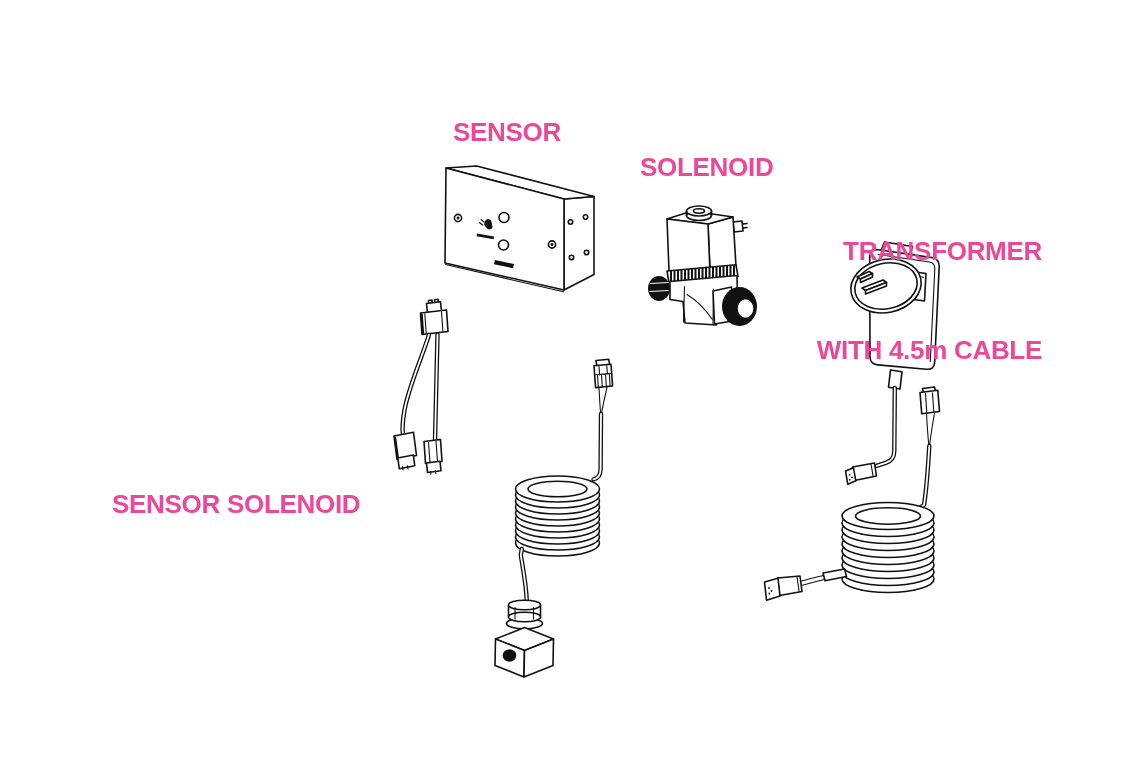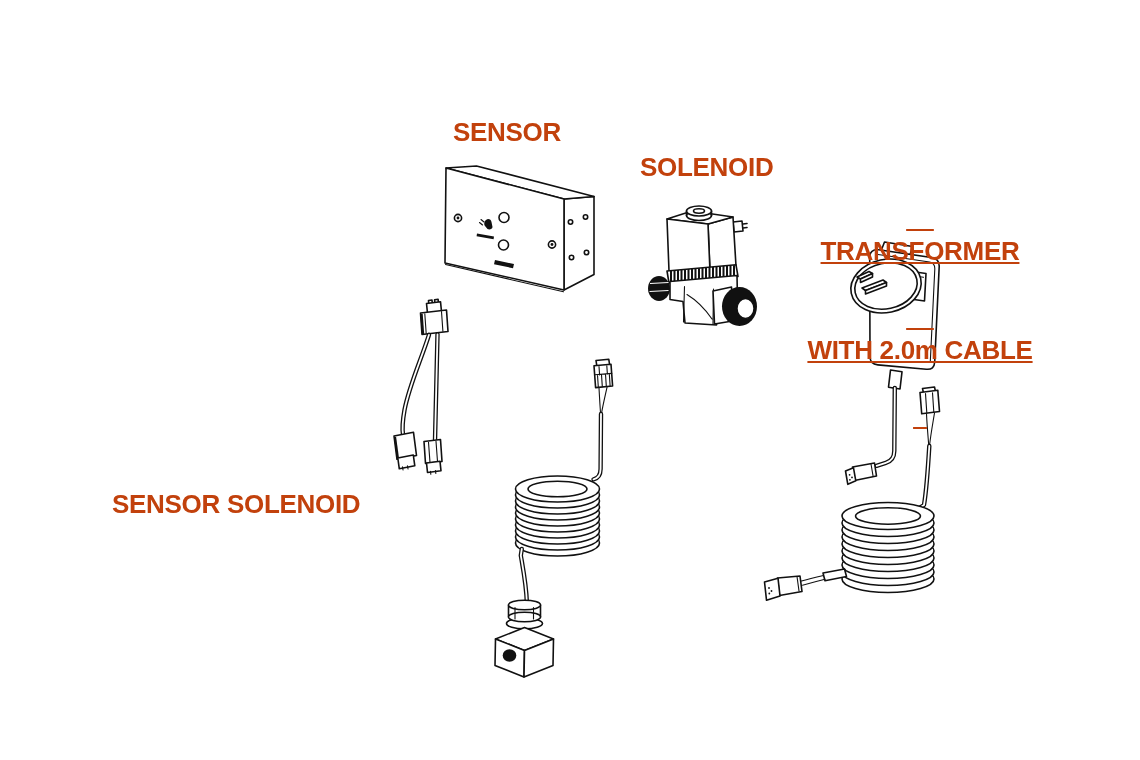--- a/index.html
+++ b/index.html
@@ -1,21 +1,21 @@
 <!DOCTYPE html>
 <html><head>
 <meta charset="utf-8">
 <style>
   html,body{margin:0;padding:0;background:#fff;}
   #stage{position:relative;width:1140px;height:760px;background:#ffffff;overflow:hidden;
          font-family:"Liberation Sans",sans-serif;}
   #art{position:absolute;left:0;top:0;}
-  .lbl{position:absolute;font:700 26px/33px "Liberation Sans",sans-serif;color:#c2410c;
+  .lbl{position:absolute;font:700 26px/33px "Liberation Sans",sans-serif;color:#ec4899;
        white-space:pre;letter-spacing:-0.3px;}
-  .lbl.center{text-align:center;text-decoration:underline;}
+  .lbl.center{text-align:right;}
   .lbl.lh35{line-height:35px;}
   
   .wh{fill:#ffffff;stroke:#111111;stroke-width:1.6;stroke-linejoin:round;}
   .ln{fill:none;stroke:#111111;stroke-width:1.6;stroke-linejoin:round;stroke-linecap:round;}
   .thin{fill:none;stroke:#111111;stroke-width:1.1;stroke-linecap:round;}
   .bk{fill:#111111;stroke:none;}
   .wo{fill:none;stroke:#111111;stroke-width:4.4;stroke-linecap:round;stroke-linejoin:round;}
   .wi{fill:none;stroke:#ffffff;stroke-width:1.8;stroke-linecap:round;stroke-linejoin:round;}
   .rib{fill:none;stroke:#111111;stroke-width:2;}
   .wt{fill:none;stroke:#ffffff;stroke-width:1;}
@@ -222,21 +222,21 @@
       </g>
     </g>
   </svg>
 
   <div class="lbl" style="left:453px;top:116px">SENSOR</div>
 
   <div class="lbl" style="left:640px;top:151px">SOLENOID</div>
 
   <div class="lbl center" style="left:798px;top:169px;width:244px">
     <div>TRANSFORMER</div>
-    <div>WITH 2.0m CABLE</div>
+    <div>WITH 4.5m CABLE</div>
   </div>
 
   <div class="lbl lh35" style="left:112px;top:417px">
     <div>SENSOR SOLENOID</div>
   </div>
 
 
 </div>
 
 </body></html>

